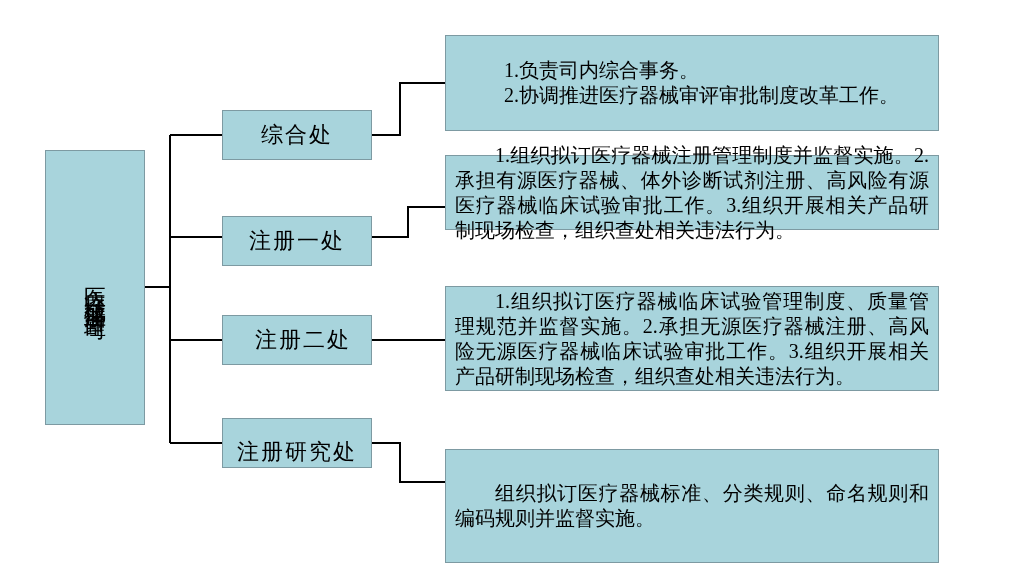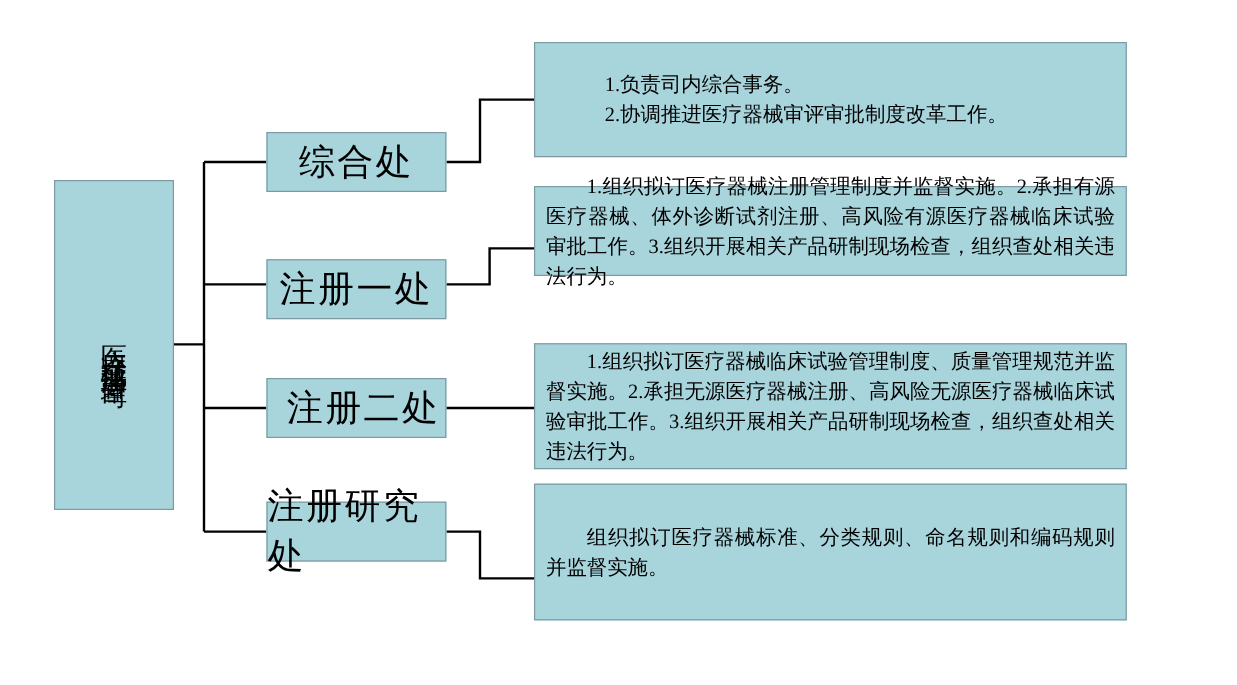--- a/index.html
+++ b/index.html
@@ -39,36 +39,36 @@
     font-size:22px;
   }
   .vtext{
     writing-mode:vertical-rl;
     text-orientation:upright;
     letter-spacing:4px;
     line-height:1;
   }
   .division{
     left:222px; width:150px; height:50px;
-    font-size:30px;
+    font-size:22px;
     letter-spacing:2px;
   }
   #division-0{top:110px;}
   #division-1{top:216px;}
   #division-2{top:315px;padding-left:12px;}
-  #division-3{top:418px;}
+  #division-3{top:418px;align-items:flex-end;}
   .desc{
     left:445px; width:494px;
-    font-size:17px;
+    font-size:20px;
     line-height:25px;
   }
   #desc-0{top:35px;  height:96px;}
   #desc-1{top:155px; height:75px;}
   #desc-2{top:286px; height:105px;}
-  #desc-3{top:403px; height:114px;}
+  #desc-3{top:449px; height:114px;}
   .desc p{margin:0; width:100%;}
   .pre-lines{
     white-space:pre-line;
     padding:0 12px 0 58px;
     box-sizing:border-box;
   }
   .justified{
     text-indent:2em;
     text-align:justify;
     padding:0 9px;

